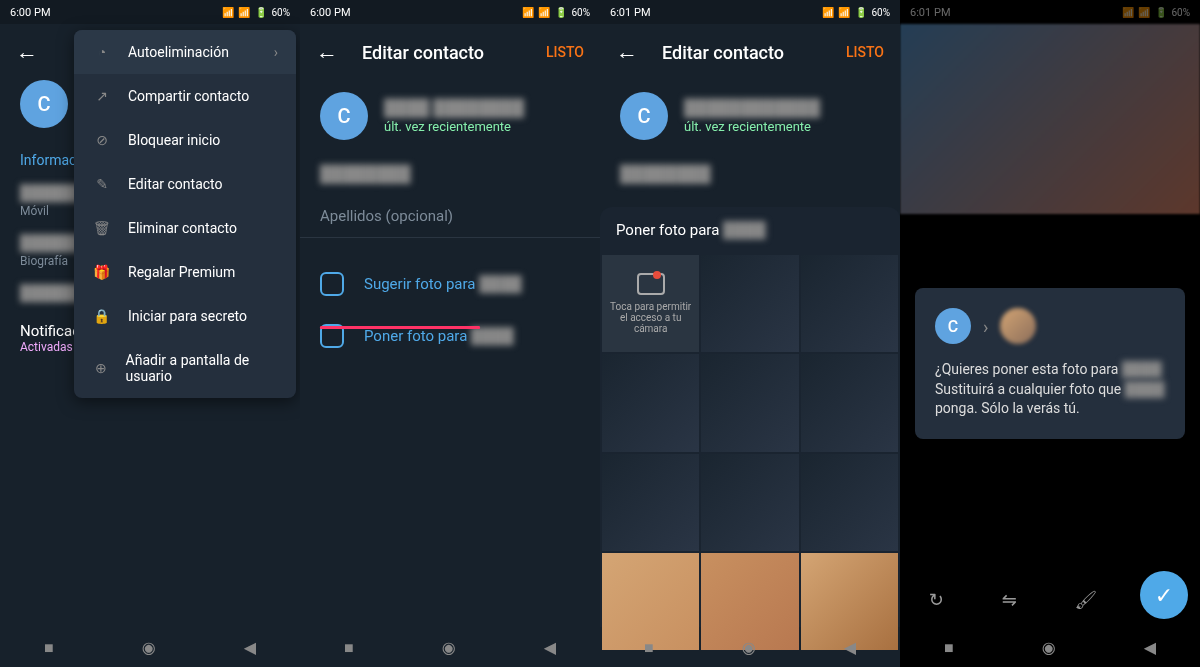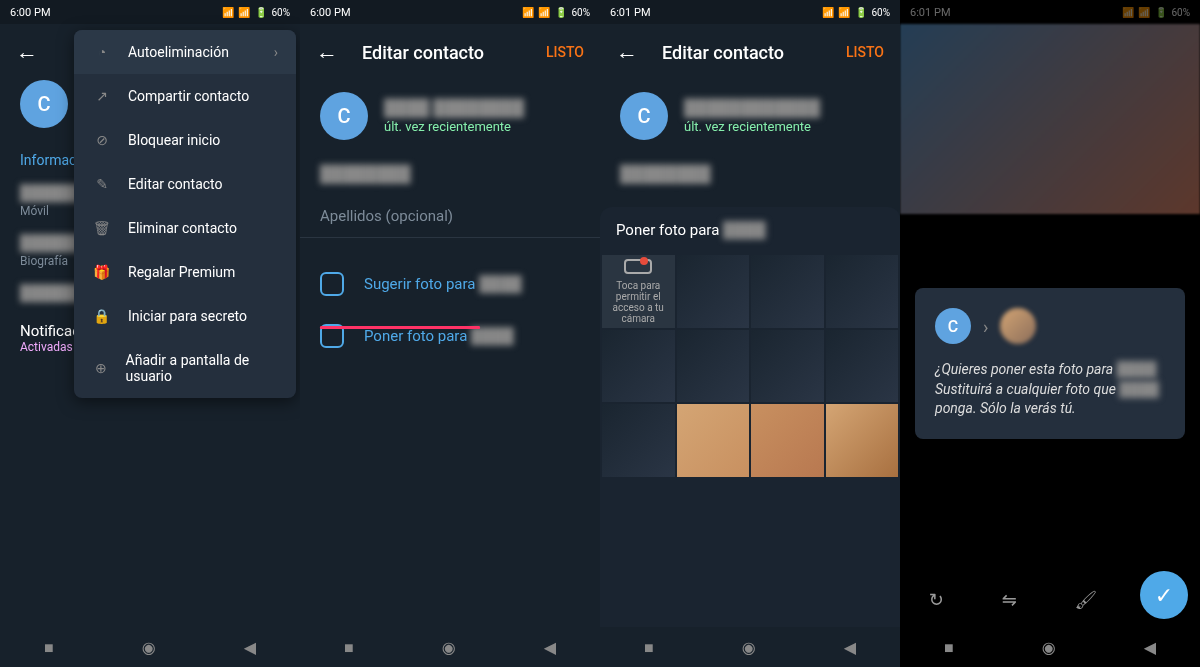--- a/index.html
+++ b/index.html
@@ -33,33 +33,33 @@
     .menu-item { display: flex; align-items: center; gap: 16px; padding: 14px 18px; font-size: 14px; cursor: pointer; }
     .menu-item.highlighted { background: #2b3847; }
     .menu-item.highlighted .chevron { margin-left: auto; color: #888; }
     .menu-icon { width: 20px; text-align: center; color: #888; }
     .underline-red { position: absolute; height: 3px; background: #ff3366; border-radius: 2px; }
     .input-field { padding: 12px 20px; font-size: 15px; color: #7d8b99; border-bottom: 1px solid #2a3541; }
     .photo-option { display: flex; align-items: center; gap: 20px; padding: 14px 20px; color: #4fa9e8; font-size: 15px; }
     .photo-icon { width: 24px; height: 24px; border: 2px solid #4fa9e8; border-radius: 6px; position: relative; }
     .photo-picker { position: absolute; bottom: 40px; left: 0; width: 100%; height: 420px; background: #1a2430; border-radius: 12px 12px 0 0; }
     .picker-header { padding: 14px 16px; font-size: 15px; }
-    .picker-grid { display: grid; grid-template-columns: repeat(4, 1fr); gap: 2px; padding: 2px; }
+    .picker-grid { display: grid; grid-template-columns: repeat(3, 1fr); gap: 2px; padding: 2px; }
     .picker-cell { aspect-ratio: 1; background: #2a3541; position: relative; overflow: hidden; }
     .picker-cell.camera { display: flex; flex-direction: column; align-items: center; justify-content: center; gap: 6px; font-size: 10px; text-align: center; color: #aaa; padding: 4px; }
     .camera-icon { width: 28px; height: 22px; border: 2px solid #aaa; border-radius: 4px; position: relative; }
     .camera-icon::after { content: ''; position: absolute; top: -4px; right: 2px; width: 8px; height: 8px; background: #e74c3c; border-radius: 50%; }
     .thumb-preview { width: 100%; height: 100%; background: linear-gradient(135deg, #1a2530, #2a3545); }
     .dialog-overlay { position: absolute; top: 0; left: 0; right: 0; bottom: 0; background: rgba(0,0,0,0.6); display: flex; align-items: center; justify-content: center; }
     .bg-photo { position: absolute; top: 24px; left: 0; right: 0; height: 190px; background: linear-gradient(135deg, #5a9bd4, #e88b6d); filter: blur(1px); }
     .dialog-box { background: #242f3d; border-radius: 8px; padding: 20px; width: 270px; z-index: 5; margin-top: 60px;}
     .dialog-avatars { display: flex; align-items: center; gap: 12px; margin-bottom: 16px; }
     .dialog-avatars .chevron { color: #888; font-size: 18px; }
     .dialog-photo { width: 36px; height: 36px; border-radius: 50%; background: linear-gradient(135deg, #d4a574, #8b6d5a); filter: blur(2px); }
-    .dialog-text { font-size: 14px; line-height: 1.4; color: #ddd; font-style: italic; }
+    .dialog-text { font-size: 14px; line-height: 1.4; color: #ddd; }
     .dialog-actions { display: flex; justify-content: flex-end; gap: 20px; margin-top: 18px; }
     .dialog-btn { color: #4fa9e8; font-size: 14px; font-weight: 500; cursor: pointer; }
     .editor-toolbar { position: absolute; bottom: 40px; width: 100%; height: 56px; display: flex; justify-content: space-around; align-items: center; }
     .editor-tool { color: #999; font-size: 18px; }
     .fab { position: absolute; bottom: 48px; right: 12px; width: 48px; height: 48px; border-radius: 50%; background: #4fa9e8; display: flex; align-items: center; justify-content: center; font-size: 22px; color: #fff; }
     .screen4-bg { background: #000; }
   </style>
 </head>
 <body>
 

